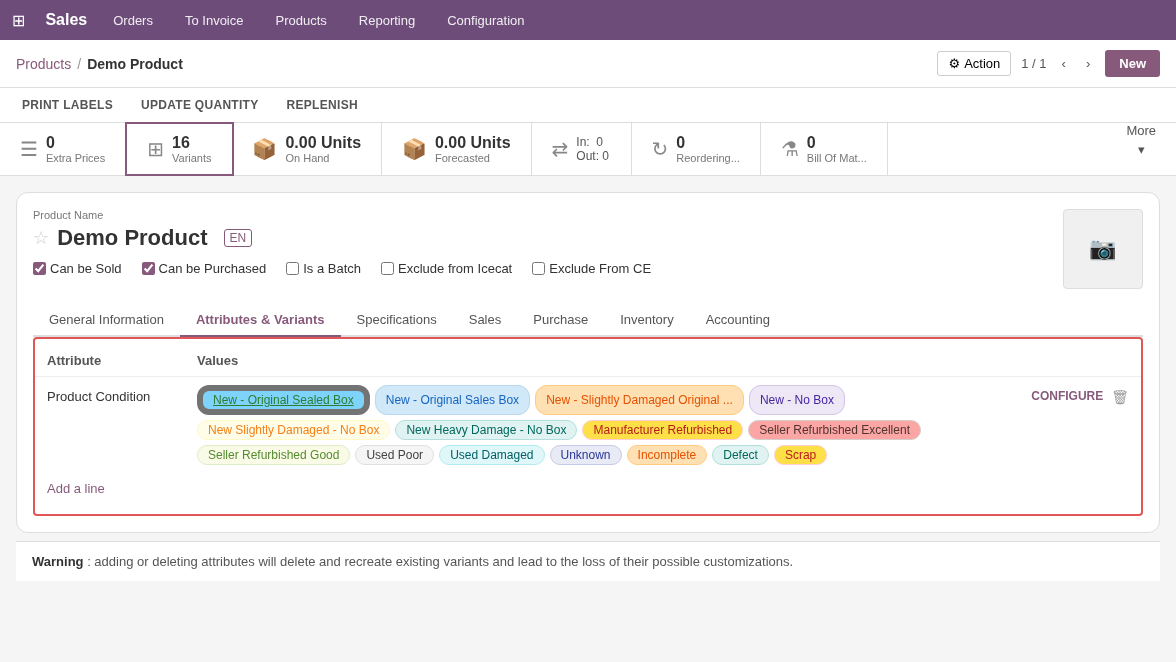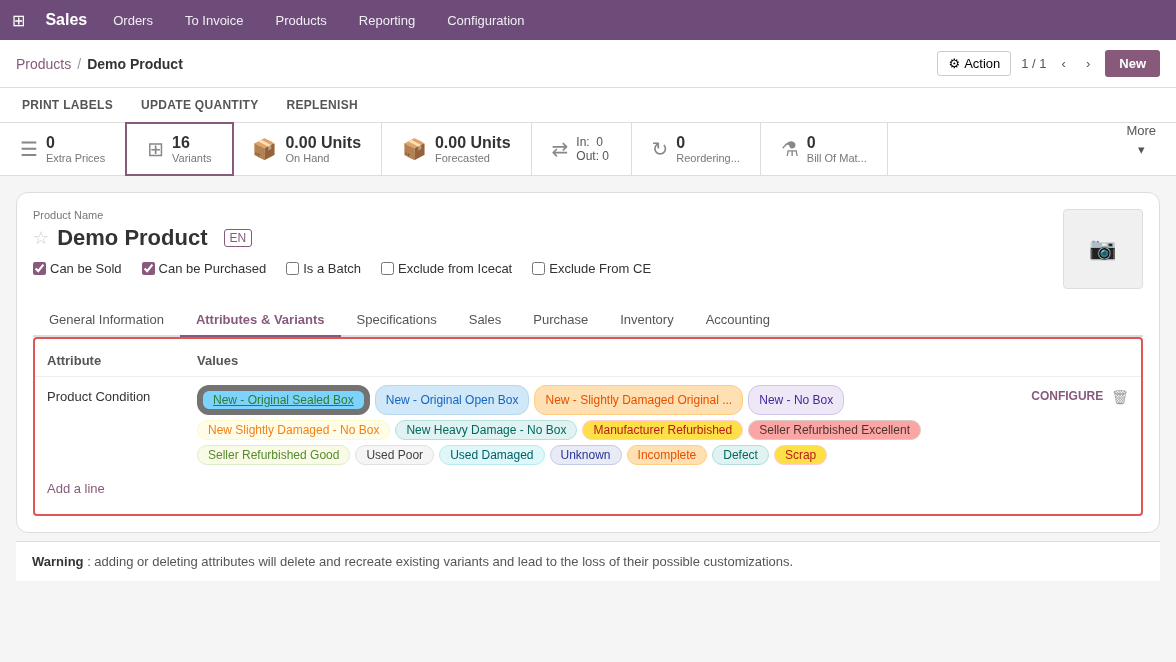--- a/index.html
+++ b/index.html
@@ -412,21 +412,21 @@
       <div class="attr-table-header">
         <span>Attribute</span>
         <span>Values</span>
       </div>
 
       
       <div class="attr-row">
         <span class="attr-label">Product Condition</span>
         <div class="attr-values">
           <span class="tag tag-green">New - Original Sealed Box</span>
-          <span class="tag tag-blue">New - Original Open Box</span>
+          <span class="tag tag-blue">New - Original Sales Box</span>
           <span class="tag tag-orange">New - Slightly Damaged Original ...</span>
           <span class="tag tag-purple">New - No Box</span>
           <span class="tag tag-yellow">New Slightly Damaged - No Box</span>
           <span class="tag tag-teal">New Heavy Damage - No Box</span>
           <span class="tag tag-red">Manufacturer Refurbished</span>
           <span class="tag tag-brown">Seller Refurbished Excellent</span>
           <span class="tag tag-lime">Seller Refurbished Good</span>
           <span class="tag tag-gray">Used Poor</span>
           <span class="tag tag-cyan">Used Damaged</span>
           <span class="tag tag-indigo">Unknown</span>

